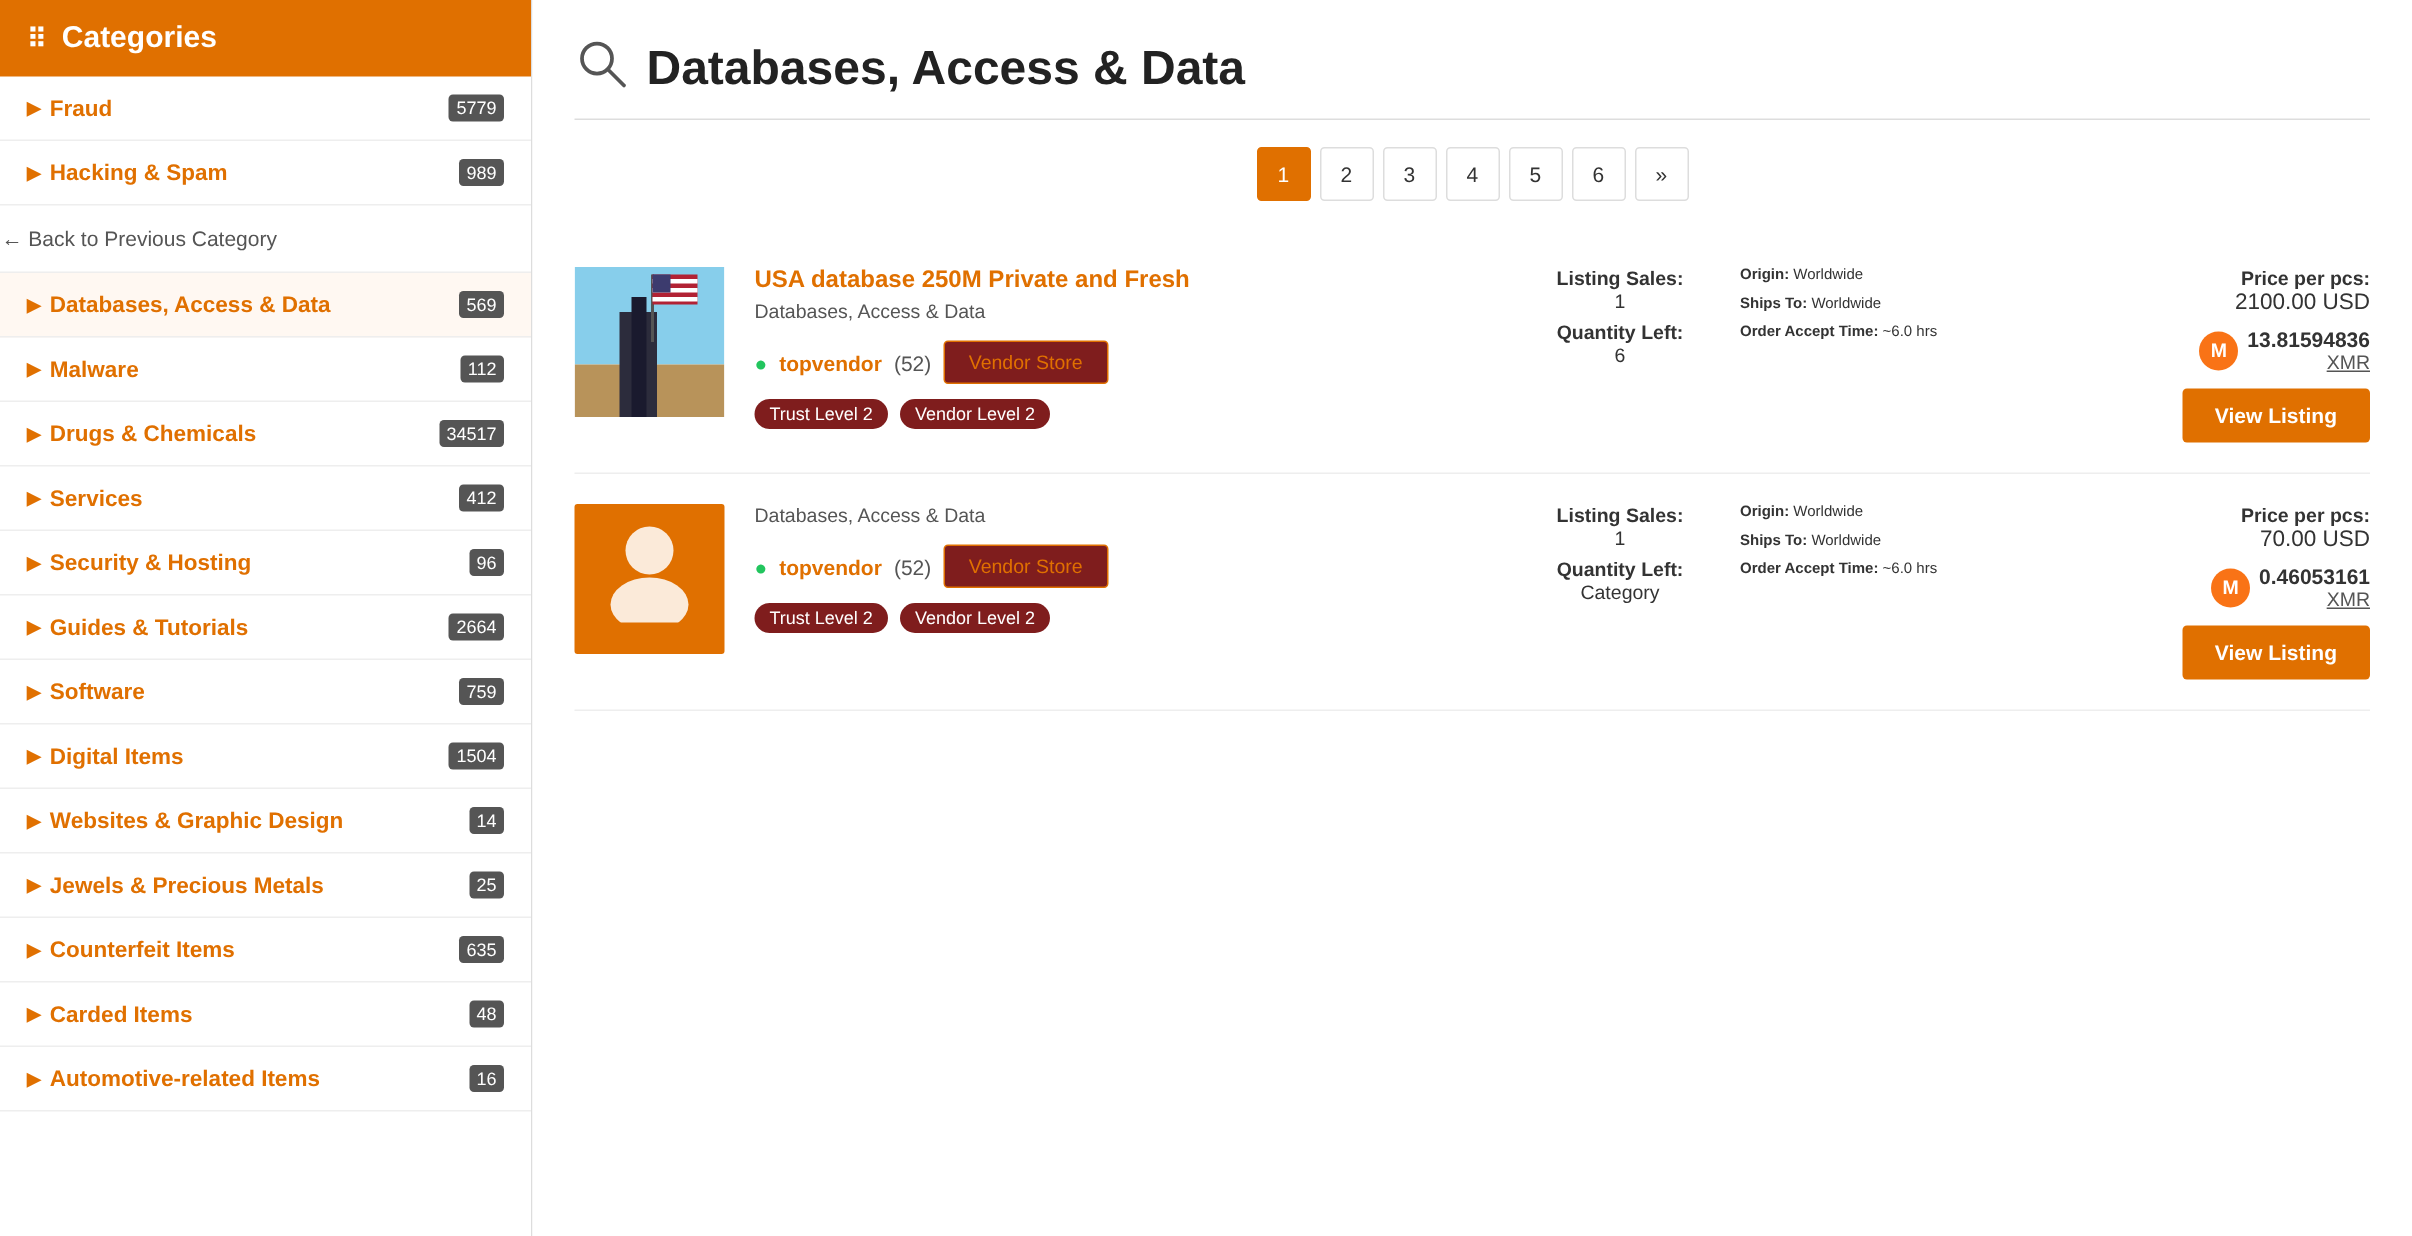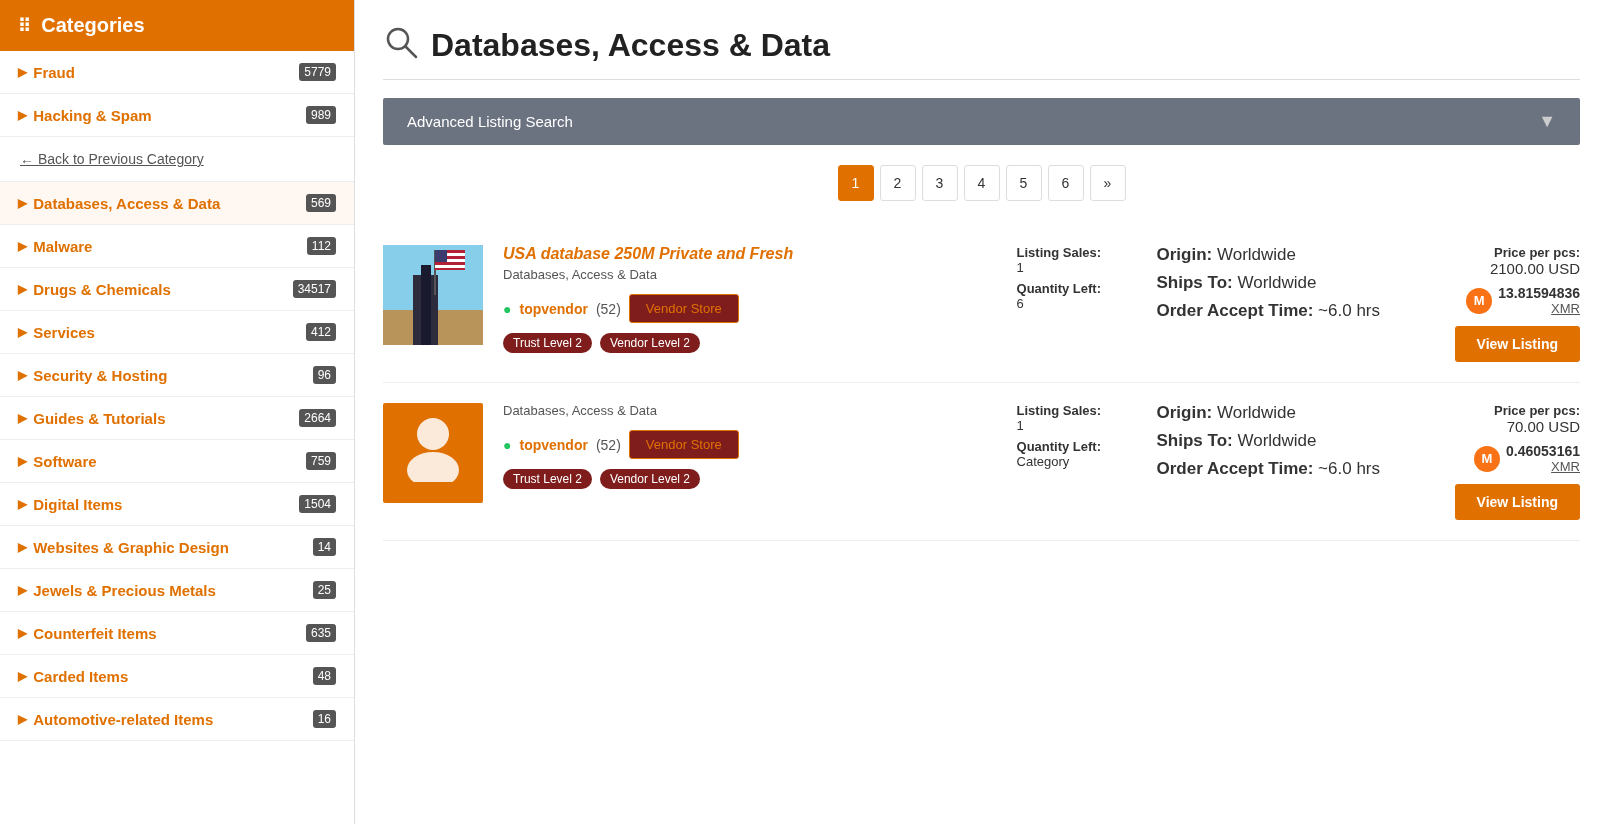--- a/index.html
+++ b/index.html
@@ -42,26 +42,25 @@
     .sidebar-arrow { font-size: 12px; color: #e07000; }
     .sidebar-badge {
       background: #555;
       color: #fff;
       border-radius: 3px;
       padding: 2px 5px;
       font-size: 12px;
       font-weight: normal;
     }
     .back-item {
-      padding: 14px 20px;
+      padding: 14px 1px;
       border-bottom: 1px solid #eee;
       color: #555;
       font-size: 14px;
       cursor: pointer;
-      text-decoration: underline;
     }
     .active-category {
       background: #fff8f2;
     }
     .active-category .sidebar-item-left { color: #e07000; }
 
     
     #main {
       flex: 1;
       padding: 24px 28px;
@@ -151,21 +150,20 @@
       color: rgba(255,255,255,0.85);
     }
 
     .listing-info { flex: 1; }
     .listing-title {
       color: #e07000;
       font-size: 16px;
       font-weight: bold;
       margin-bottom: 4px;
       cursor: pointer;
-      font-style: italic;
     }
     .listing-category { color: #555; font-size: 13px; margin-bottom: 12px; }
 
     .vendor-row {
       display: flex;
       align-items: center;
       gap: 8px;
       flex-wrap: wrap;
     }
     .online-dot { color: #22c55e; font-size: 14px; }
@@ -184,26 +182,26 @@
       background: #7f1d1d;
       padding: 6px 16px;
       border-radius: 3px;
       cursor: pointer;
       font-size: 13px;
     }
 
     .listing-stats {
       min-width: 120px;
     }
-    .stat-row { margin-bottom: 6px; color: #333; font-size: 13px; }
+    .stat-row { margin-bottom: 6px; color: #333; font-size: 13px; text-align: center; }
     .stat-label { font-weight: bold; }
     .stat-value { }
 
     .listing-details { min-width: 220px; }
-    .detail-row { margin-bottom: 8px; color: #333; font-size: 17px; }
+    .detail-row { margin-bottom: 8px; color: #333; font-size: 10px; }
     .detail-bold { font-weight: bold; }
 
     .listing-price { min-width: 180px; text-align: right; }
     .price-label { font-weight: bold; color: #333; font-size: 13px; }
     .price-usd { font-size: 15px; color: #333; margin-bottom: 8px; }
     .price-xmr-row {
       display: flex;
       align-items: center;
       gap: 6px;
       justify-content: flex-end;
@@ -382,24 +380,20 @@
     <span class="search-icon-large">
       <svg width="36" height="36" viewBox="0 0 36 36" fill="none" xmlns="http://www.w3.org/2000/svg">
         <circle cx="15" cy="15" r="10" stroke="#555" stroke-width="2.5" fill="none"></circle>
         <line x1="22.5" y1="22.5" x2="33" y2="33" stroke="#555" stroke-width="2.5" stroke-linecap="round"></line>
       </svg>
     </span>
     <span>Databases, Access &amp; Data</span>
   </div>
   <hr>
 
-  <div class="advanced-search-bar">
-    <span>Advanced Listing Search</span>
-    <span class="dropdown-arrow">▼</span>
-  </div>
 
   <div class="pagination">
     <div class="page-btn active">1</div>
     <div class="page-btn">2</div>
     <div class="page-btn">3</div>
     <div class="page-btn">4</div>
     <div class="page-btn">5</div>
     <div class="page-btn">6</div>
     <div class="page-btn">»</div>
   </div>

